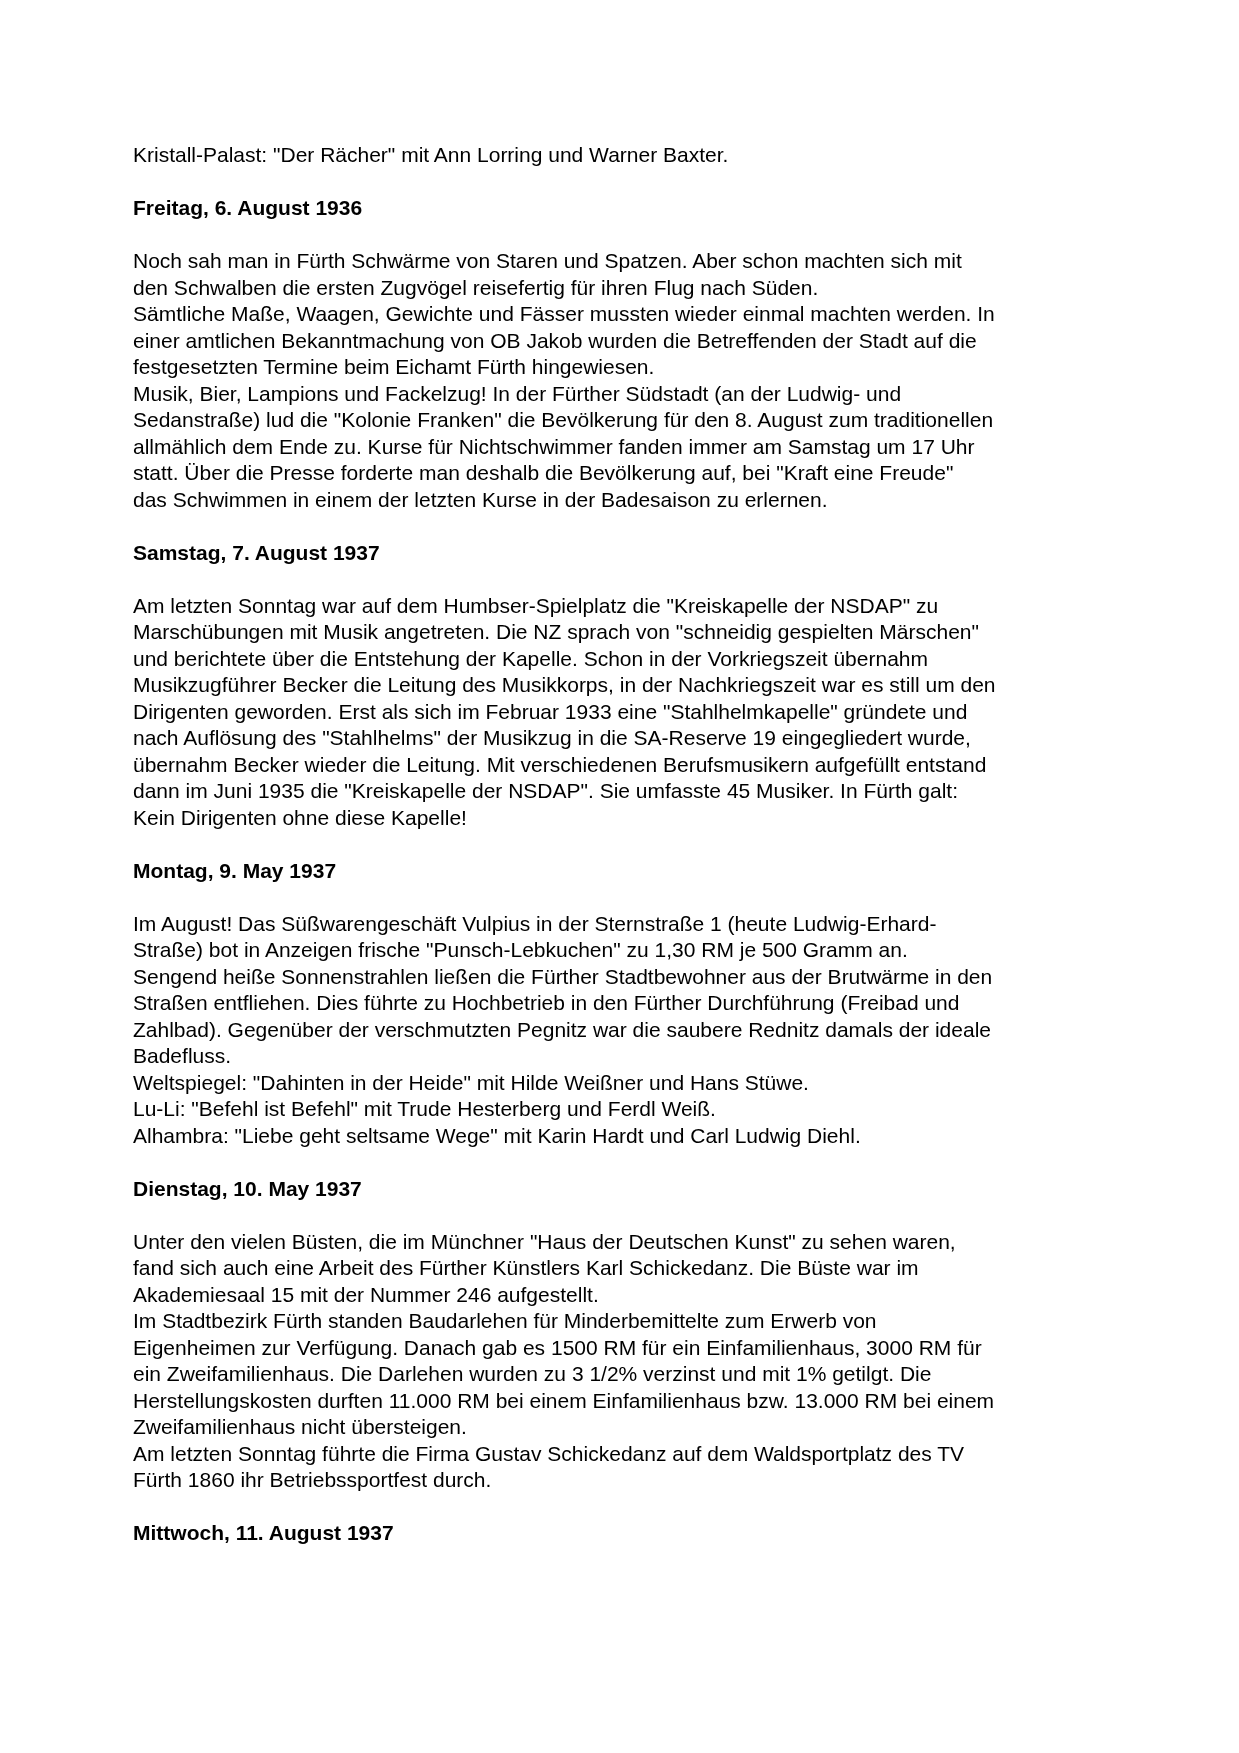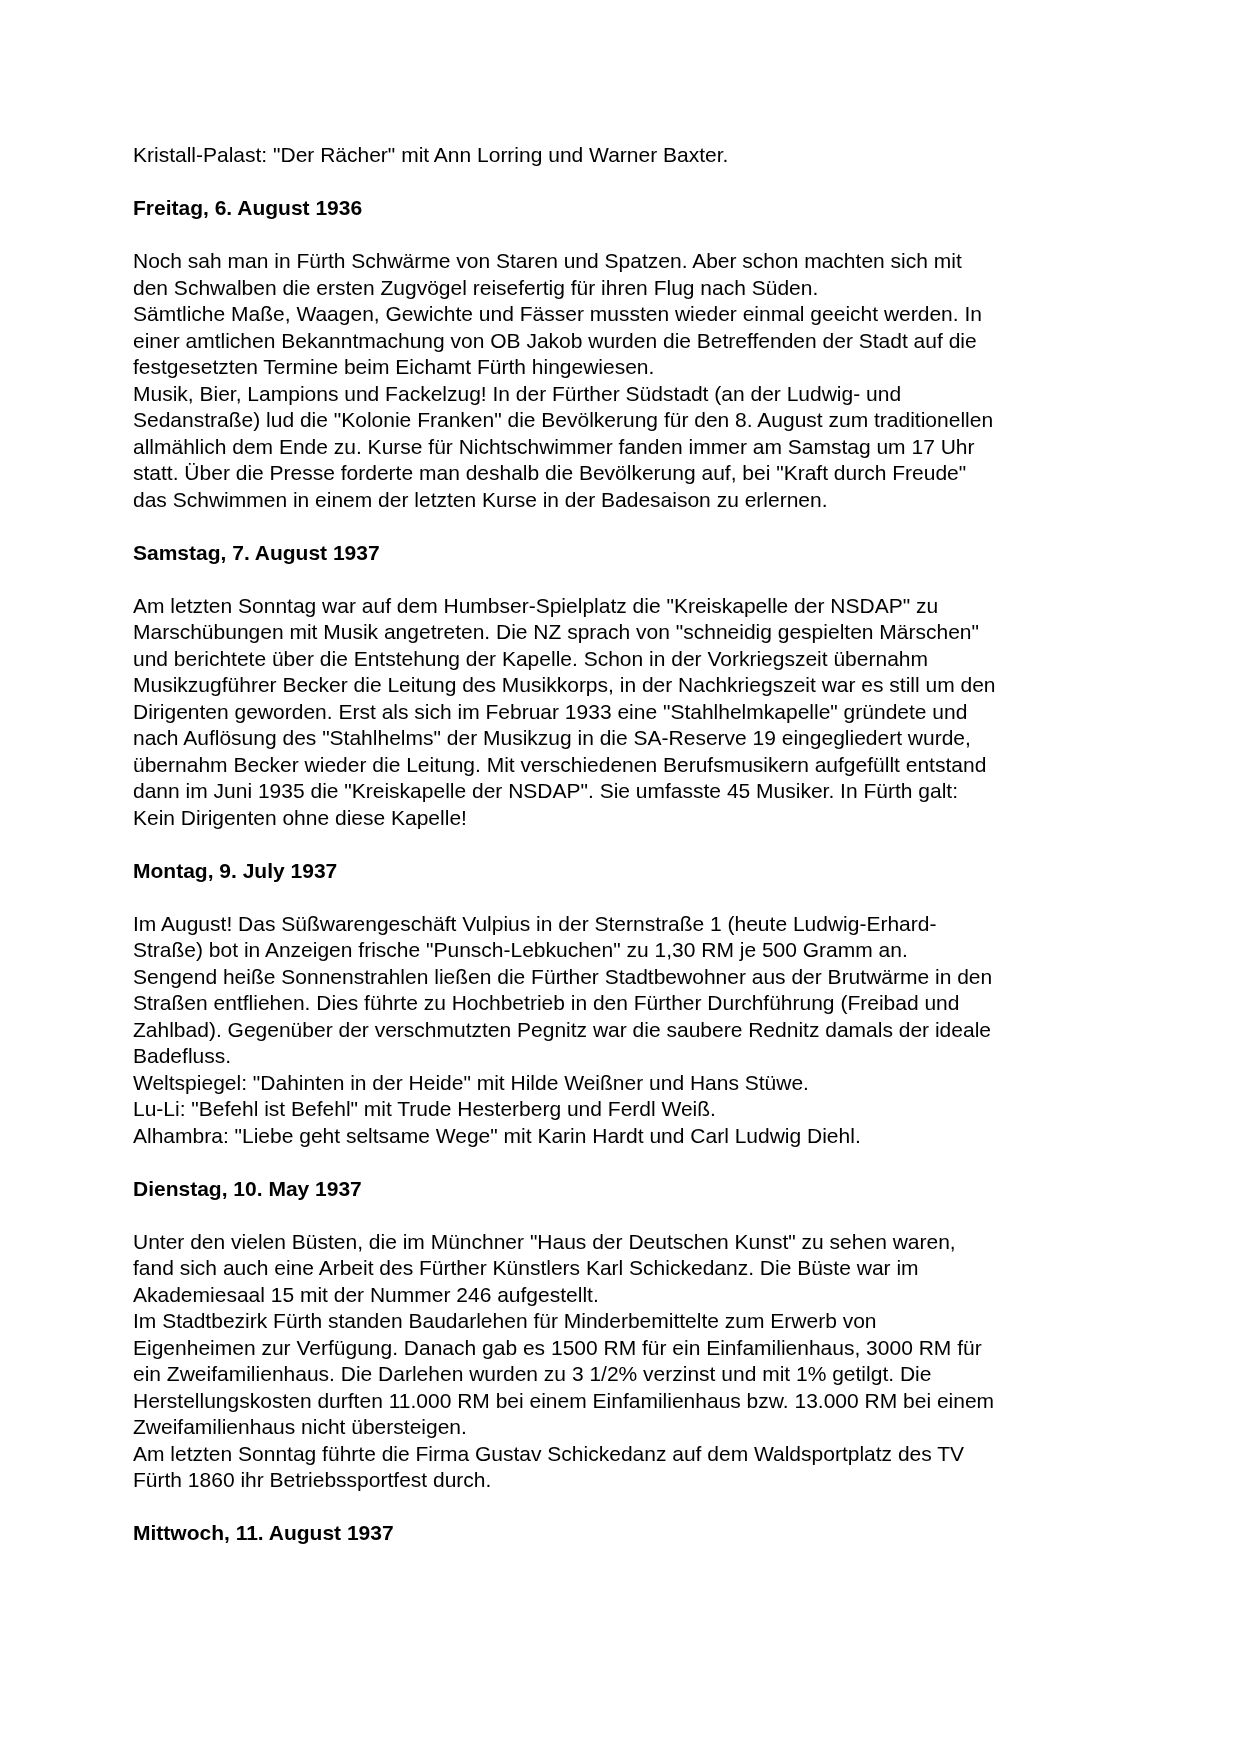--- a/index.html
+++ b/index.html
@@ -38,42 +38,42 @@
 </head>
 <body>
 
 <div class="page">
     <div class="line">Kristall-Palast: "Der Rächer" mit Ann Lorring und Warner Baxter.</div>
     <div class="line spacer"></div>
     <div class="line heading">Freitag, 6. August 1936</div>
     <div class="line spacer"></div>
     <div class="line">Noch sah man in Fürth Schwärme von Staren und Spatzen. Aber schon machten sich mit</div>
     <div class="line">den Schwalben die ersten Zugvögel reisefertig für ihren Flug nach Süden.</div>
-    <div class="line">Sämtliche Maße, Waagen, Gewichte und Fässer mussten wieder einmal geeicht werden. In</div>
+    <div class="line">Sämtliche Maße, Waagen, Gewichte und Fässer mussten wieder einmal machten werden. In</div>
     <div class="line">einer amtlichen Bekanntmachung von OB Jakob wurden die Betreffenden der Stadt auf die</div>
     <div class="line">festgesetzten Termine beim Eichamt Fürth hingewiesen.</div>
     <div class="line">Musik, Bier, Lampions und Fackelzug! In der Fürther Südstadt (an der Ludwig- und</div>
     <div class="line">Sedanstraße) lud die "Kolonie Franken" die Bevölkerung für den 8. August zum traditionellen</div>
     <div class="line">allmählich dem Ende zu. Kurse für Nichtschwimmer fanden immer am Samstag um 17 Uhr</div>
-    <div class="line">statt. Über die Presse forderte man deshalb die Bevölkerung auf, bei "Kraft durch Freude"</div>
+    <div class="line">statt. Über die Presse forderte man deshalb die Bevölkerung auf, bei "Kraft eine Freude"</div>
     <div class="line">das Schwimmen in einem der letzten Kurse in der Badesaison zu erlernen.</div>
     <div class="line spacer"></div>
     <div class="line heading">Samstag, 7. August 1937</div>
     <div class="line spacer"></div>
     <div class="line">Am letzten Sonntag war auf dem Humbser-Spielplatz die "Kreiskapelle der NSDAP" zu</div>
     <div class="line">Marschübungen mit Musik angetreten. Die NZ sprach von "schneidig gespielten Märschen"</div>
     <div class="line">und berichtete über die Entstehung der Kapelle. Schon in der Vorkriegszeit übernahm</div>
     <div class="line">Musikzugführer Becker die Leitung des Musikkorps, in der Nachkriegszeit war es still um den</div>
     <div class="line">Dirigenten geworden. Erst als sich im Februar 1933 eine "Stahlhelmkapelle" gründete und</div>
     <div class="line">nach Auflösung des "Stahlhelms" der Musikzug in die SA-Reserve 19 eingegliedert wurde,</div>
     <div class="line">übernahm Becker wieder die Leitung. Mit verschiedenen Berufsmusikern aufgefüllt entstand</div>
     <div class="line">dann im Juni 1935 die "Kreiskapelle der NSDAP". Sie umfasste 45 Musiker. In Fürth galt:</div>
     <div class="line">Kein Dirigenten ohne diese Kapelle!</div>
     <div class="line spacer"></div>
-    <div class="line heading">Montag, 9. July 1937</div>
+    <div class="line heading">Montag, 9. May 1937</div>
     <div class="line spacer"></div>
     <div class="line">Im August! Das Süßwarengeschäft Vulpius in der Sternstraße 1 (heute Ludwig-Erhard-</div>
     <div class="line">Straße) bot in Anzeigen frische "Punsch-Lebkuchen" zu 1,30 RM je 500 Gramm an.</div>
     <div class="line">Sengend heiße Sonnenstrahlen ließen die Fürther Stadtbewohner aus der Brutwärme in den</div>
     <div class="line">Straßen entfliehen. Dies führte zu Hochbetrieb in den Fürther Durchführung (Freibad und</div>
     <div class="line">Zahlbad). Gegenüber der verschmutzten Pegnitz war die saubere Rednitz damals der ideale</div>
     <div class="line">Badefluss.</div>
     <div class="line">Weltspiegel: "Dahinten in der Heide" mit Hilde Weißner und Hans Stüwe.</div>
     <div class="line">Lu-Li: "Befehl ist Befehl" mit Trude Hesterberg und Ferdl Weiß.</div>
     <div class="line">Alhambra: "Liebe geht seltsame Wege" mit Karin Hardt und Carl Ludwig Diehl.</div>

